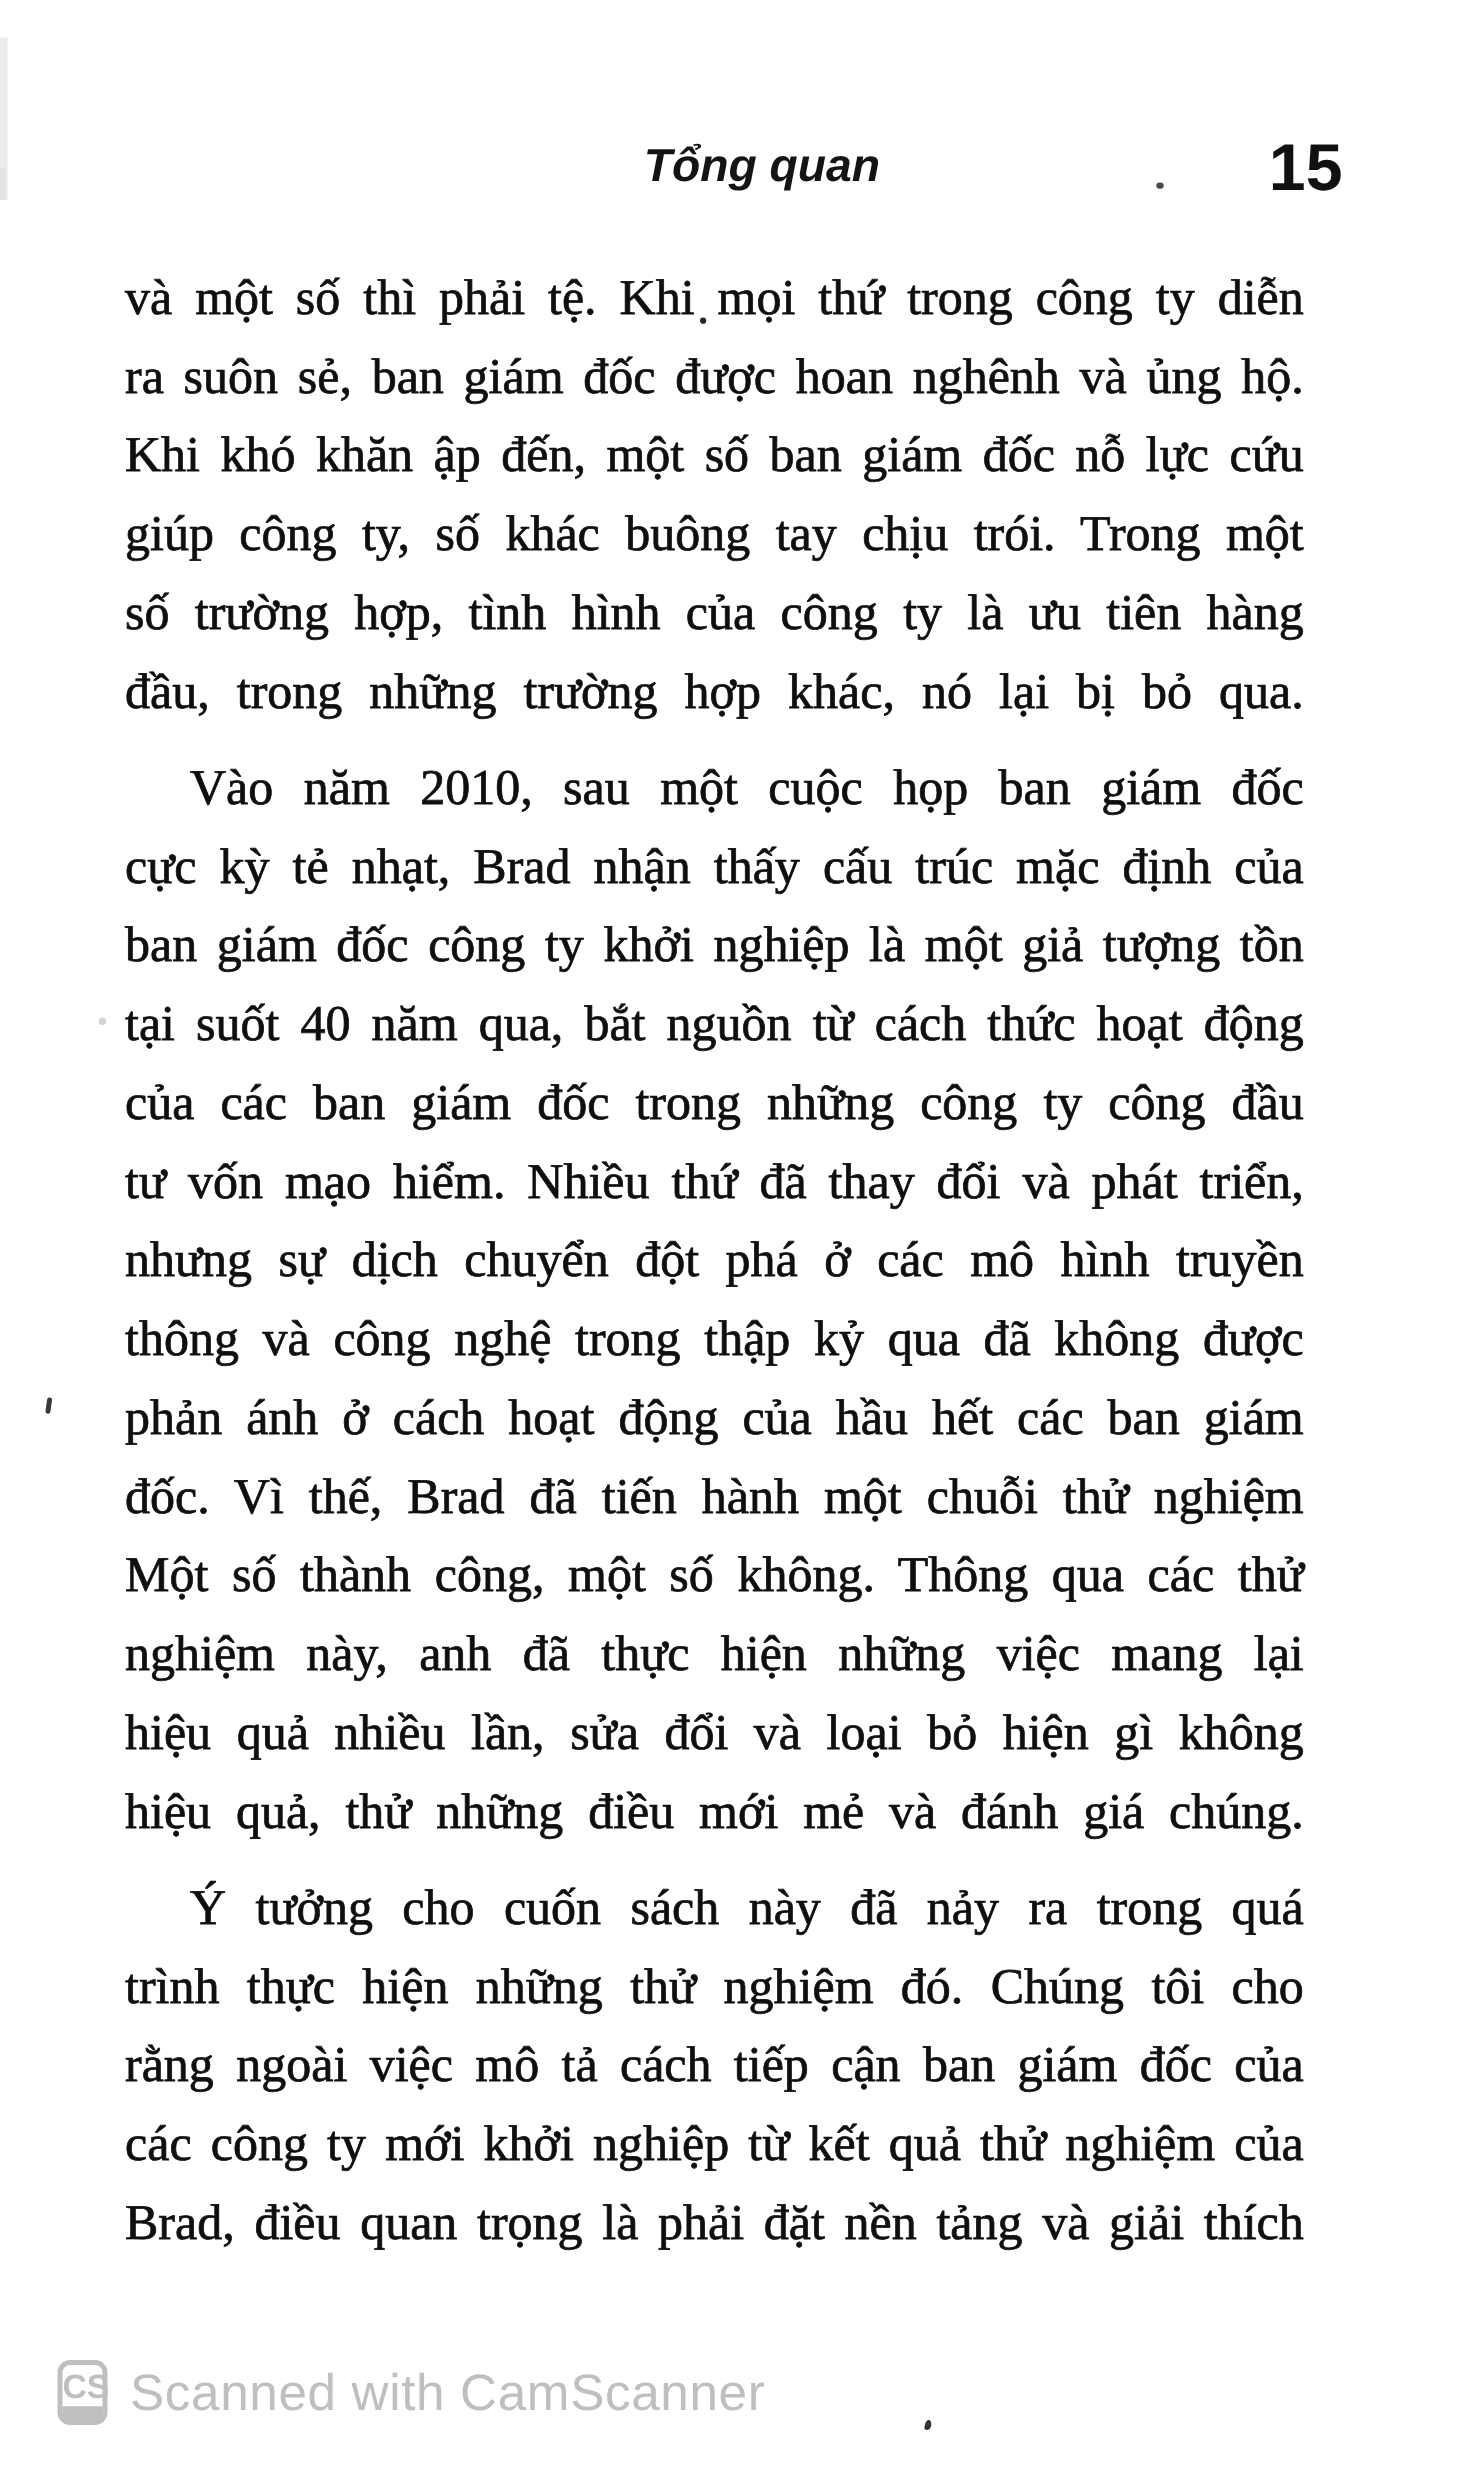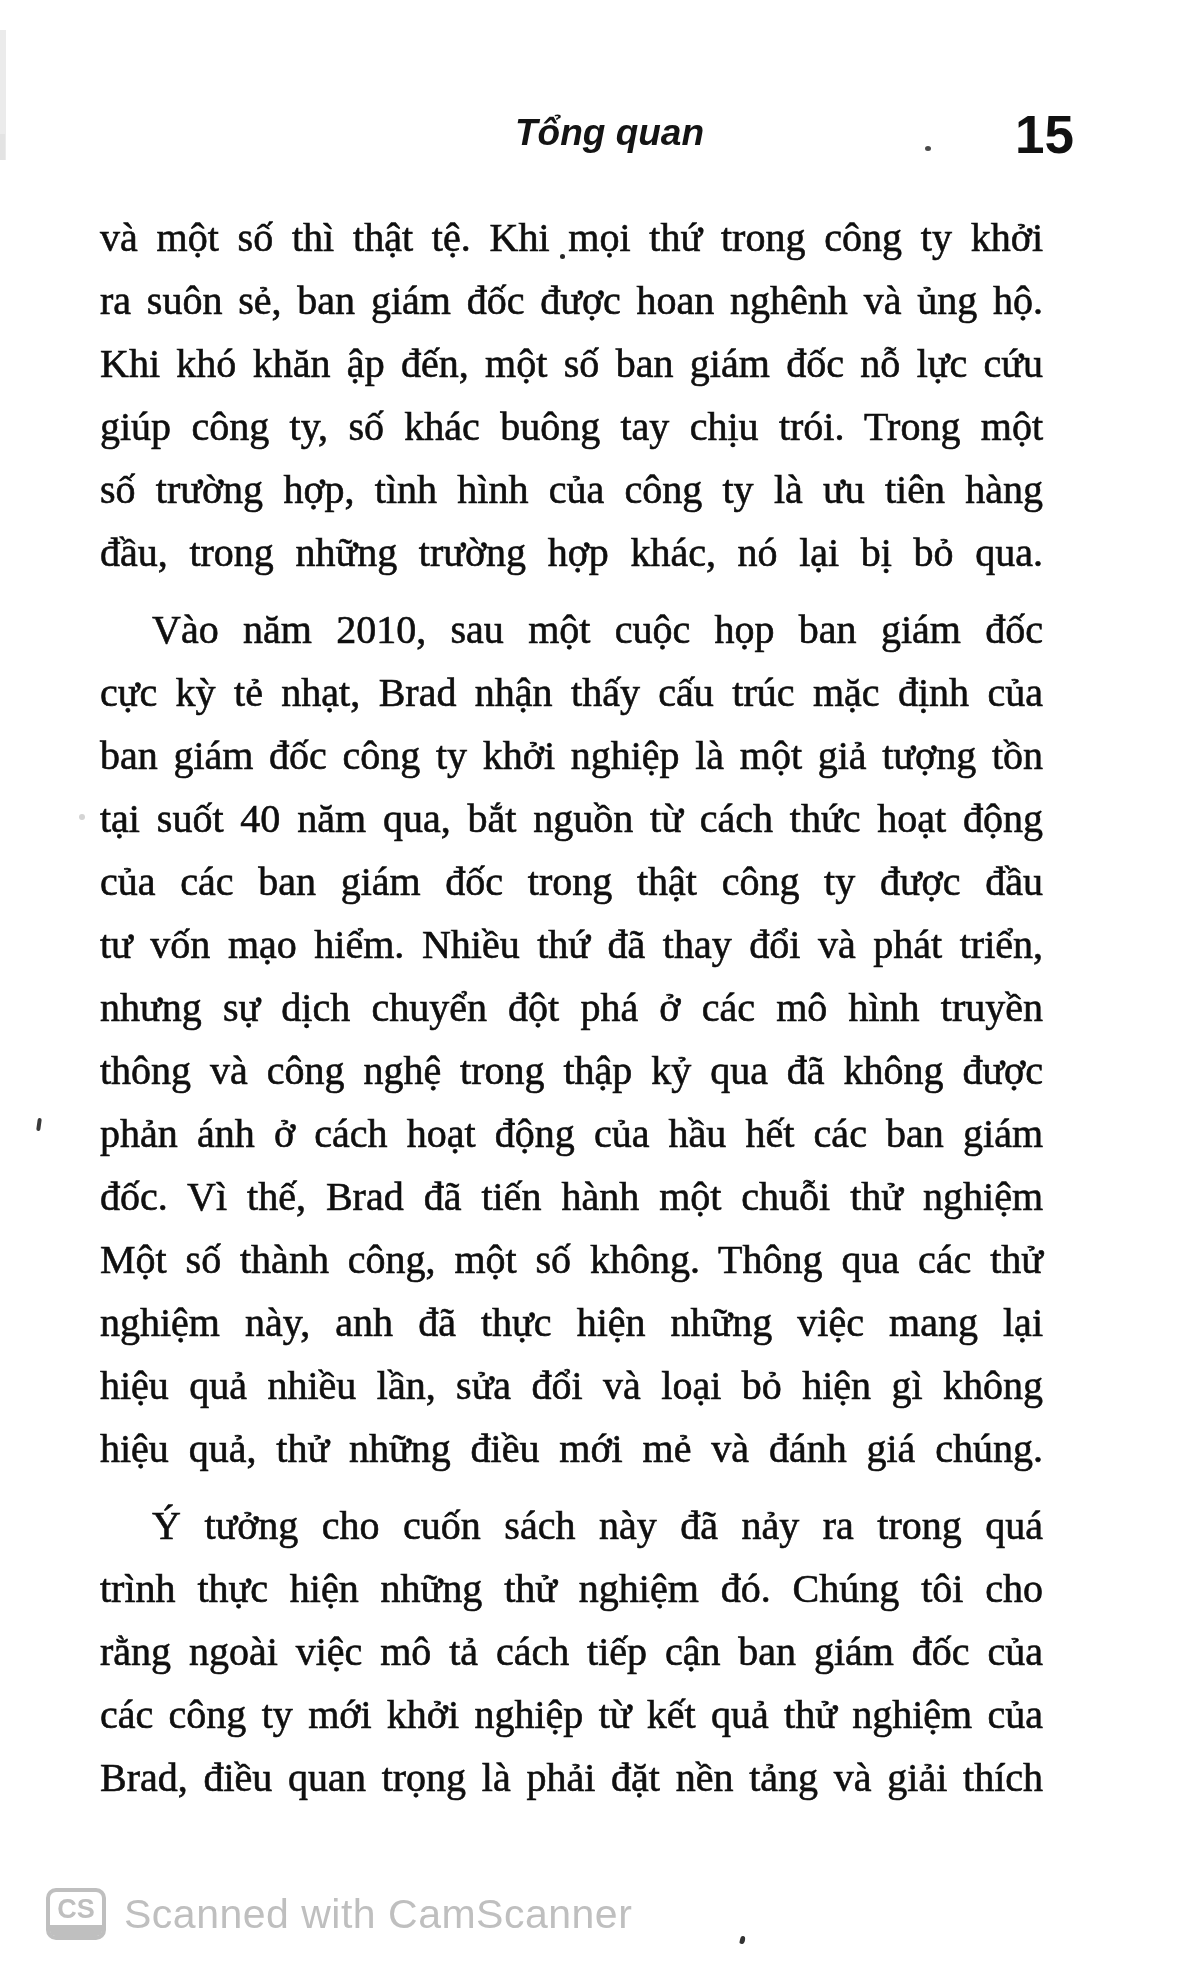--- a/index.html
+++ b/index.html
@@ -62,21 +62,21 @@
   .camscanner-bar {
     position: absolute;
     left: 46px;
     top: 1888px;
     display: flex;
     align-items: center;
     gap: 18px;
   }
   .cs-logo {
     position: relative;
-    width: 60px;
+    width: 40px;
     height: 52px;
     box-sizing: border-box;
     border: 4px solid var(--wm);
     border-radius: 10px;
     background: #ffffff;
   }
   .cs-letters {
     position: absolute;
     left: 0; right: 0; top: 1px;
     text-align: center;
@@ -115,33 +115,33 @@
 
 <div class="page" style="--ink: #0f0f0f; --wm: #bfbfbf;">
 
   <header>
     <div class="running-title">Tổng quan</div>
     <div class="page-number">15</div>
   </header>
 
   <main class="page-body" id="body-root">
       <div class="paragraph">
-        <div class="line">và một số thì thật tệ. Khi mọi thứ trong công ty khởi</div>
+        <div class="line">và một số thì phải tệ. Khi mọi thứ trong công ty diễn</div>
         <div class="line">ra suôn sẻ, ban giám đốc được hoan nghênh và ủng hộ.</div>
         <div class="line">Khi khó khăn ập đến, một số ban giám đốc nỗ lực cứu</div>
         <div class="line">giúp công ty, số khác buông tay chịu trói. Trong một</div>
         <div class="line">số trường hợp, tình hình của công ty là ưu tiên hàng</div>
         <div class="line">đầu, trong những trường hợp khác, nó lại bị bỏ qua.</div>
       </div>
       <div class="paragraph indented">
         <div class="line">Vào năm 2010, sau một cuộc họp ban giám đốc</div>
         <div class="line">cực kỳ tẻ nhạt, Brad nhận thấy cấu trúc mặc định của</div>
         <div class="line">ban giám đốc công ty khởi nghiệp là một giả tượng tồn</div>
         <div class="line">tại suốt 40 năm qua, bắt nguồn từ cách thức hoạt động</div>
-        <div class="line">của các ban giám đốc trong thật công ty được đầu</div>
+        <div class="line">của các ban giám đốc trong những công ty công đầu</div>
         <div class="line">tư vốn mạo hiểm. Nhiều thứ đã thay đổi và phát triển,</div>
         <div class="line">nhưng sự dịch chuyển đột phá ở các mô hình truyền</div>
         <div class="line">thông và công nghệ trong thập kỷ qua đã không được</div>
         <div class="line">phản ánh ở cách hoạt động của hầu hết các ban giám</div>
         <div class="line">đốc. Vì thế, Brad đã tiến hành một chuỗi thử nghiệm</div>
         <div class="line">Một số thành công, một số không. Thông qua các thử</div>
         <div class="line">nghiệm này, anh đã thực hiện những việc mang lại</div>
         <div class="line">hiệu quả nhiều lần, sửa đổi và loại bỏ hiện gì không</div>
         <div class="line">hiệu quả, thử những điều mới mẻ và đánh giá chúng.</div>
       </div>

